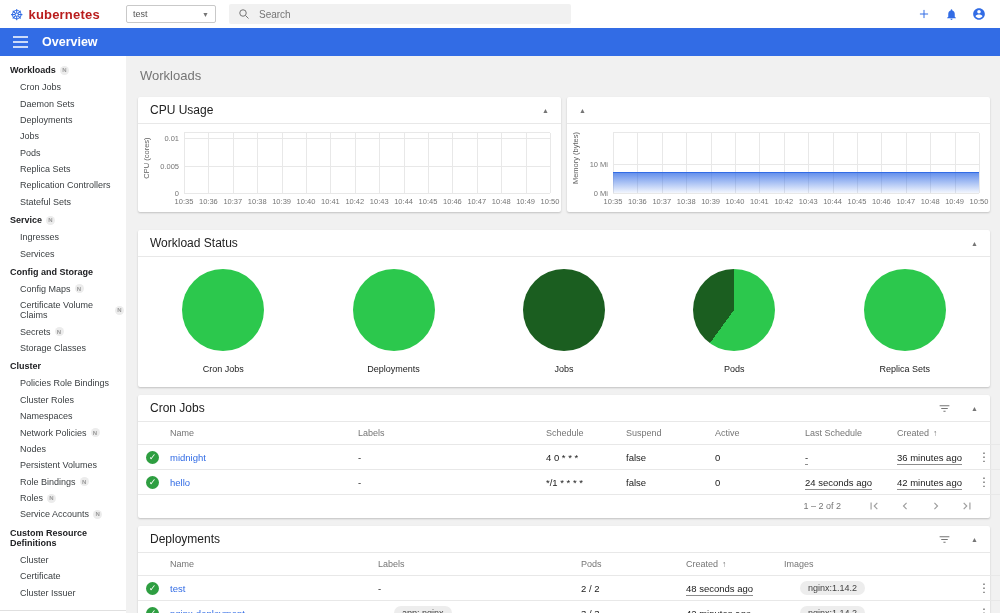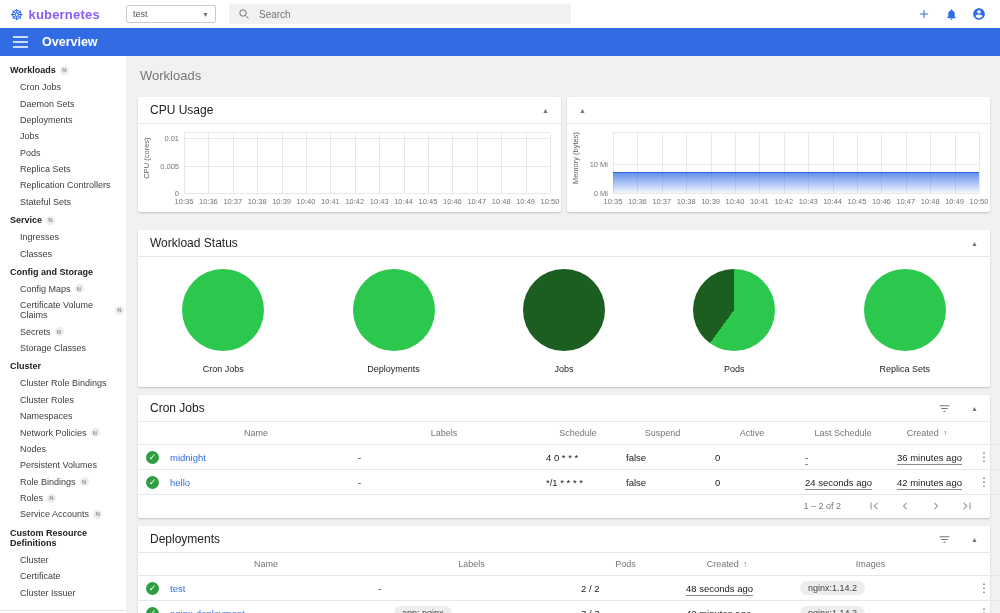--- a/index.html
+++ b/index.html
@@ -3,21 +3,21 @@
 <meta charset="utf-8">
 <style>
   * { margin:0; padding:0; box-sizing:border-box; }
   html,body { width:1000px; height:613px; overflow:hidden; background:#fff;
               font-family:"Liberation Sans", sans-serif; }
 
   
   .app-header { height:28px; display:flex; align-items:center; background:#fff; }
   .brand { display:flex; align-items:center; gap:5px; padding-left:10px; width:126px; flex-shrink:0; cursor:pointer; }
   .brand-logo { color:#326ce5; font-size:15px; line-height:1; }
-  .brand-name { color:#8b5cf6; font-weight:bold; font-size:13px; letter-spacing:.2px; }
+  .brand-name { color:#b91c1c; font-weight:bold; font-size:13px; letter-spacing:.2px; }
   .ns-select { width:90px; height:18px; border:1px solid #c9c9c9; border-radius:2px; background:#fff;
                display:flex; align-items:center; justify-content:space-between; padding:0 6px; cursor:pointer; }
   .ns-value { font-size:9px; color:#555; }
   .ns-caret { font-size:7px; color:#757575; }
   .search-bar { margin-left:13px; width:342px; height:20px; background:#f1f1f1; border-radius:2px;
                 display:flex; align-items:center; padding:0 9px; gap:9px; }
   .search-input { border:none; background:transparent; outline:none; font-size:10px; color:#333; flex:1;
                   font-family:"Liberation Sans", sans-serif; }
   .search-input::placeholder { color:#757575; }
   .header-actions { margin-left:auto; display:flex; align-items:center; gap:14px; padding-right:14px; }
@@ -68,21 +68,21 @@
   
   .status-card { height:157px; margin-bottom:8px; }
   .pies { display:flex; justify-content:space-around; align-items:center; height:129px; }
   .pie-block { display:flex; flex-direction:column; align-items:center; gap:13px; }
   .pie { width:82px; height:82px; border-radius:50%; }
   .pie-label { font-size:9px; color:#212121; }
 
   
   .table-card { margin-bottom:8px; }
   table.data-table { width:100%; border-collapse:collapse; table-layout:fixed; }
-  .data-table th { font-size:9px; color:#757575; font-weight:normal; text-align:center;
+  .data-table th { font-size:9px; color:#757575; font-weight:normal; text-align:left;
                    padding:6px 8px 6px 8px; border-bottom:1px solid #e8e8e8; cursor:pointer; }
   .data-table td { font-size:9.5px; color:#212121; padding:5px 8px; border-bottom:1px solid #e8e8e8;
                    overflow:hidden; white-space:nowrap; }
   .sort-arrow { margin-left:4px; color:#757575; font-size:8.5px; }
   .link { color:#326ce5; cursor:pointer; }
   .tooltip-text { border-bottom:1px solid #8d8d8d; padding-bottom:1px; }
   .chip { display:inline-block; background:#ededed; border-radius:9px; padding:2px 8px;
           font-size:9px; color:#424242;margin-left:16px; }
   .status-ok { width:13px; height:13px; border-radius:50%; background:#2e9e41; color:#fff; font-size:9px;
                display:inline-flex; align-items:center; justify-content:center; }
@@ -172,21 +172,21 @@
         <span>Stateful Sets</span>
       </div>
       <div class="side-group-header">
         <span>Service</span>
         <span class="n-badge">N</span>
       </div>
       <div class="side-item">
         <span>Ingresses</span>
       </div>
       <div class="side-item">
-        <span>Classes</span>
+        <span>Services</span>
       </div>
       <div class="side-group-header">
         <span>Config and Storage</span>
       </div>
       <div class="side-item">
         <span>Config Maps</span>
         <span class="n-badge">N</span>
       </div>
       <div class="side-item">
         <span>Certificate Volume Claims</span>
@@ -196,21 +196,21 @@
         <span>Secrets</span>
         <span class="n-badge">N</span>
       </div>
       <div class="side-item">
         <span>Storage Classes</span>
       </div>
       <div class="side-group-header">
         <span>Cluster</span>
       </div>
       <div class="side-item">
-        <span>Cluster Role Bindings</span>
+        <span>Policies Role Bindings</span>
       </div>
       <div class="side-item">
         <span>Cluster Roles</span>
       </div>
       <div class="side-item">
         <span>Namespaces</span>
       </div>
       <div class="side-item">
         <span>Network Policies</span>
         <span class="n-badge">N</span>

